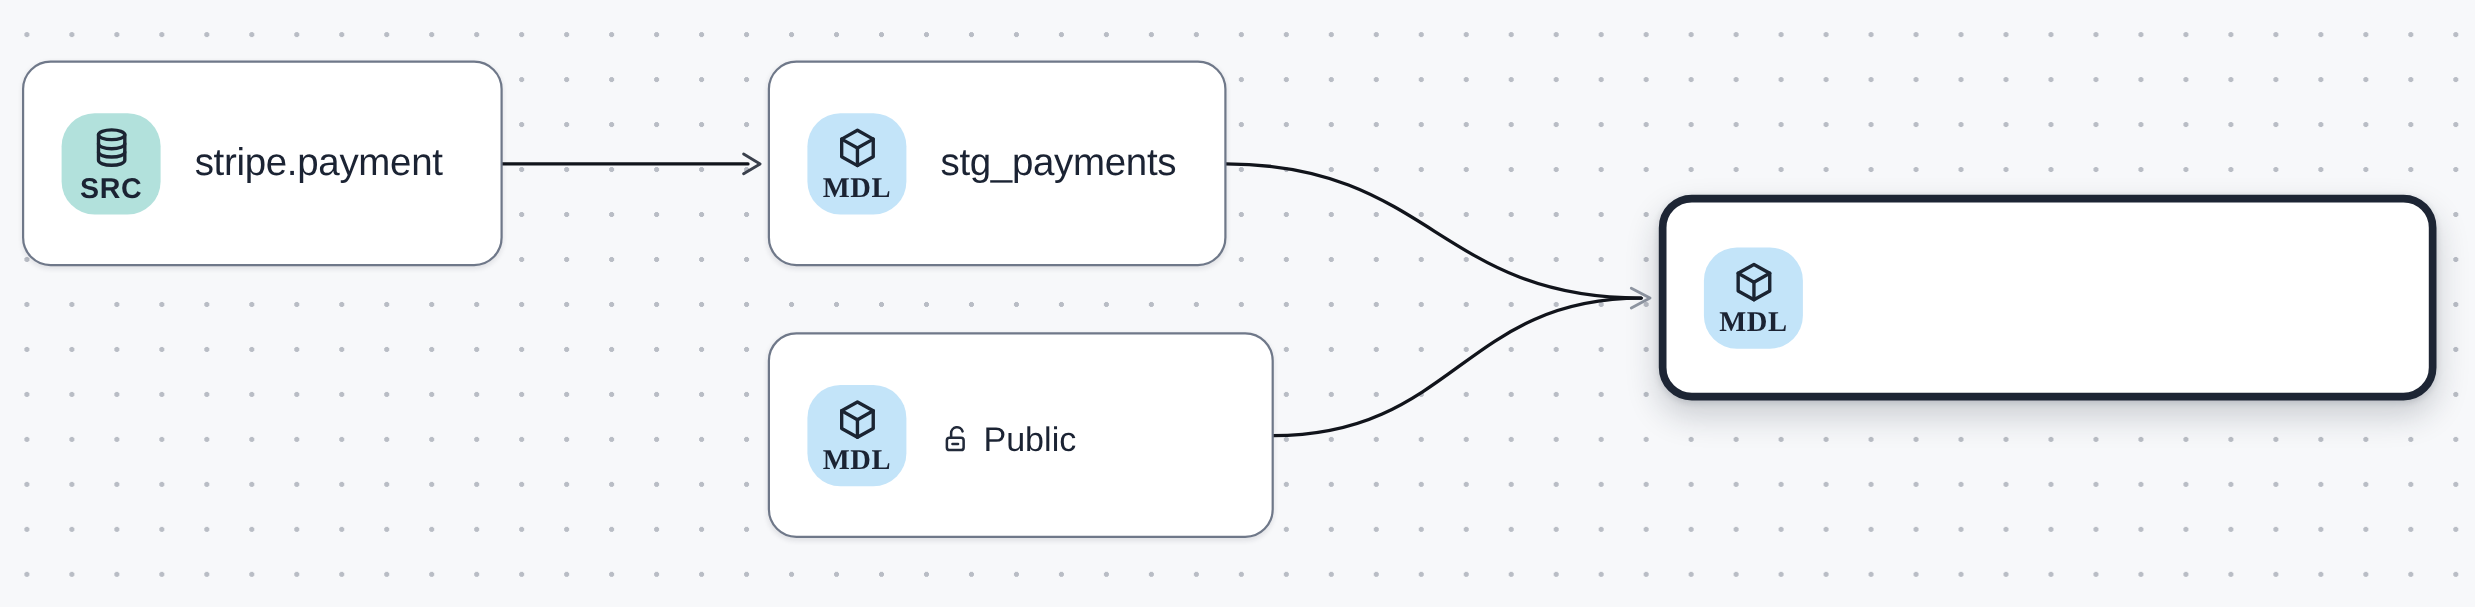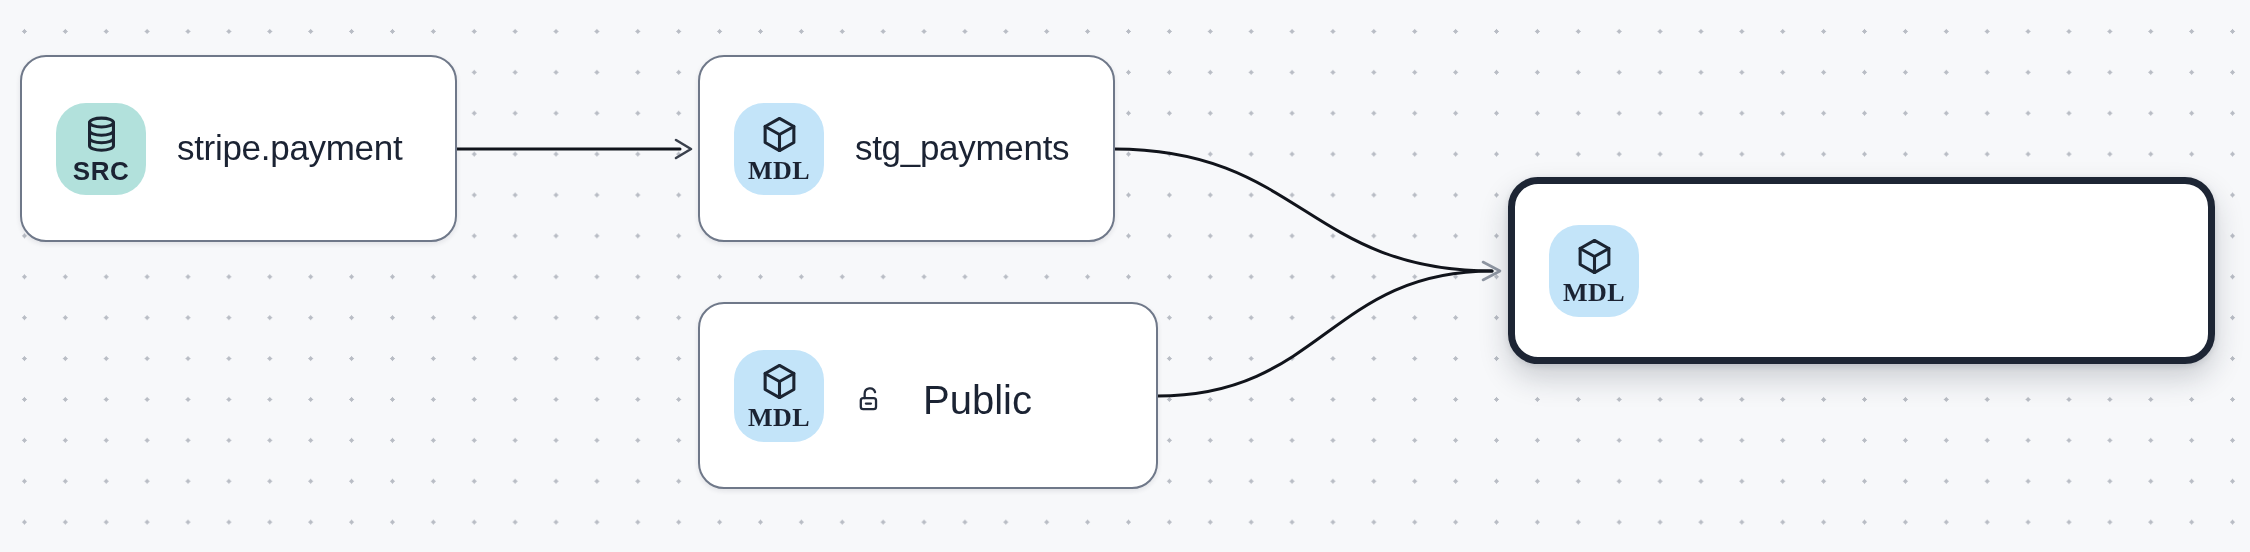--- a/index.html
+++ b/index.html
@@ -41,21 +41,21 @@
   .badge.src{background:var(--src_badge_bg);}
   .badge.mdl{background:var(--mdl_badge_bg);font-family:Liberation Serif, serif;}
   .badge svg{width:41px; height:41px; stroke:#1b2432; stroke-width:1.8; fill:none;
              stroke-linecap:round; stroke-linejoin:round;}
   .badge-label{font-size:26px; font-weight:700; letter-spacing:.5px; line-height:1; margin-top:3px;}
   .node-text{display:flex; flex-direction:column; justify-content:center; min-width:0;}
   .title{font-size:35px; letter-spacing:-.3px; color:var(--text); white-space:nowrap; line-height:1.15;}
   .access{display:flex; align-items:center; gap:10px; margin-top:8px; color:var(--text);}
   .access svg{width:29px; height:29px; stroke:#222a3a; stroke-width:1.9; fill:none;
               stroke-linecap:round; stroke-linejoin:round;}
-  .access-label{font-size:40px; line-height:1;margin-left:29px;}
+  .access-label{font-size:31px; line-height:1;}
 </style>
 </head>
 <body>
 
 <div class="canvas">
 
   <svg class="edges" width="2250" height="552" viewBox="0 0 2250 552">
     <path class="edge" d="M456 149 L680 149"></path>
     <path class="arrow dark" d="M676 140 L691 149 L676 158"></path>
     <path class="edge" d="M1114 149 C1300 149 1308 271 1492 271"></path>

